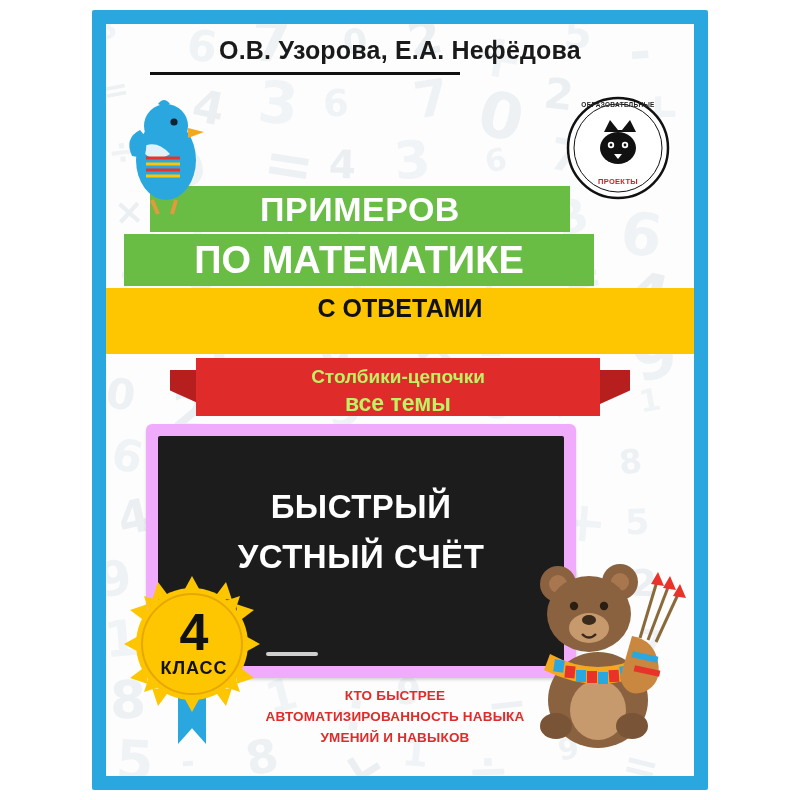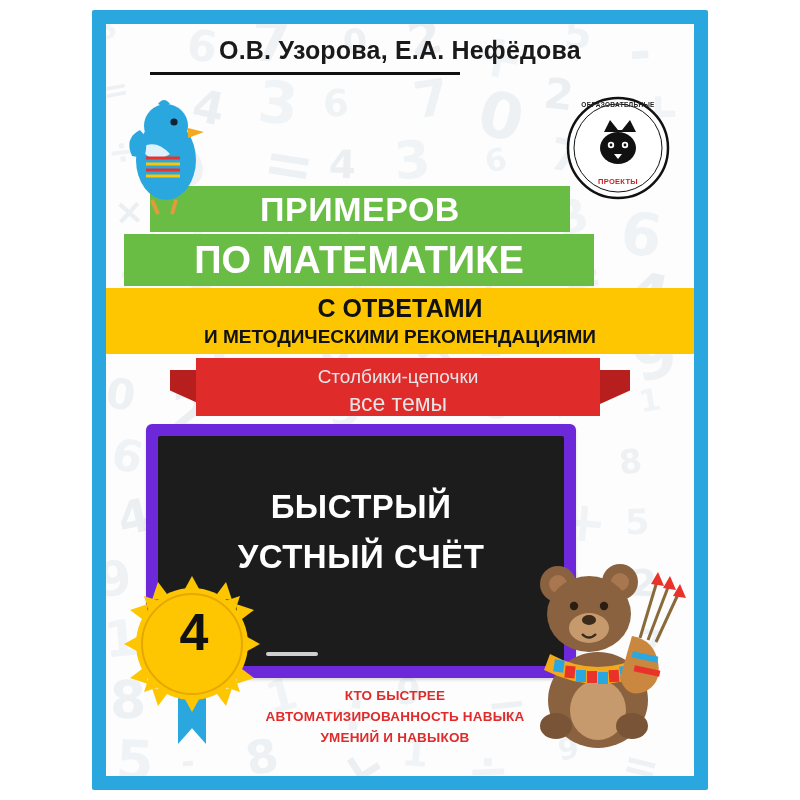--- a/index.html
+++ b/index.html
@@ -162,22 +162,22 @@
     position: absolute;
     left: 196px;
     top: 358px;
     width: 404px;
     height: 58px;
     background: #e02b2b;
     z-index: 5;
   }
   .ribbon .r1, .ribbon .r2 {
     text-align: center;
-    color: #e5e5e5;
-    font-weight: 400;
+    color: #bef264;
+    font-weight: 700;
   }
   .ribbon .r1 { font-size: 19px; padding-top: 8px; }
   .ribbon .r2 { font-size: 23px; padding-top: 2px; }
   .ribbon-tail-l, .ribbon-tail-r {
     position: absolute;
     top: 370px;
     width: 30px;
     height: 34px;
     background: #b71f1f;
     z-index: 4;
@@ -185,21 +185,21 @@
   .ribbon-tail-l { left: 170px; clip-path: polygon(0 0, 100% 0, 100% 100%, 0 60%); }
   .ribbon-tail-r { left: 600px; clip-path: polygon(0 0, 100% 0, 100% 60%, 0 100%); }
 
   
   .board-frame {
     position: absolute;
     left: 146px;
     top: 424px;
     width: 430px;
     height: 254px;
-    background: #6d28d9;
+    background: #f0abfc;
     border-radius: 6px;
     box-shadow: 0 2px 3px rgba(0,0,0,.15);
   }
   .board-inner {
     position: absolute;
     left: 12px;
     top: 12px;
     right: 12px;
     bottom: 12px;
     background: #1c1c1c;
@@ -491,21 +491,20 @@
 
   <div class="band-primerov">
     <span>ПРИМЕРОВ</span>
   </div>
   <div class="band-math">
     <span>ПО МАТЕМАТИКЕ</span>
   </div>
 
   <div class="band-yellow">
     <div class="l1">С ОТВЕТАМИ</div>
-    <div class="l2">И МЕТОДИЧЕСКИМИ РЕКОМЕНДАЦИЯМИ</div>
   </div>
 
   <div class="ribbon-tail-l"></div>
   <div class="ribbon-tail-r"></div>
   <div class="ribbon">
     <div class="r1">Столбики-цепочки</div>
     <div class="r2">все темы</div>
   </div>
 
   <div class="board-frame">
@@ -545,20 +544,21 @@
           <polygon points="102,130 90,114 108,112"></polygon>
           <polygon points="6,34 24,28 22,46"></polygon>
           <polygon points="6,102 22,90 24,108"></polygon>
           <polygon points="130,34 114,46 112,28"></polygon>
           <polygon points="130,102 112,108 114,90"></polygon>
         </g>
         <circle cx="68" cy="68" r="50" fill="#fdc600" stroke="#e6a800" stroke-width="2"></circle>
       </svg>
     </div>
     <div class="badge-num">4</div>
+    <div class="badge-label">КЛАСС</div>
   </div>
 
   <div class="bear">
     <svg viewBox="0 0 178 230" width="178" height="230">
 
       <g stroke="#8a6a3a" stroke-width="3">
         <line x1="128" y1="120" x2="150" y2="62"></line>
         <line x1="136" y1="122" x2="160" y2="70"></line>
         <line x1="120" y1="118" x2="138" y2="58"></line>
       </g>

